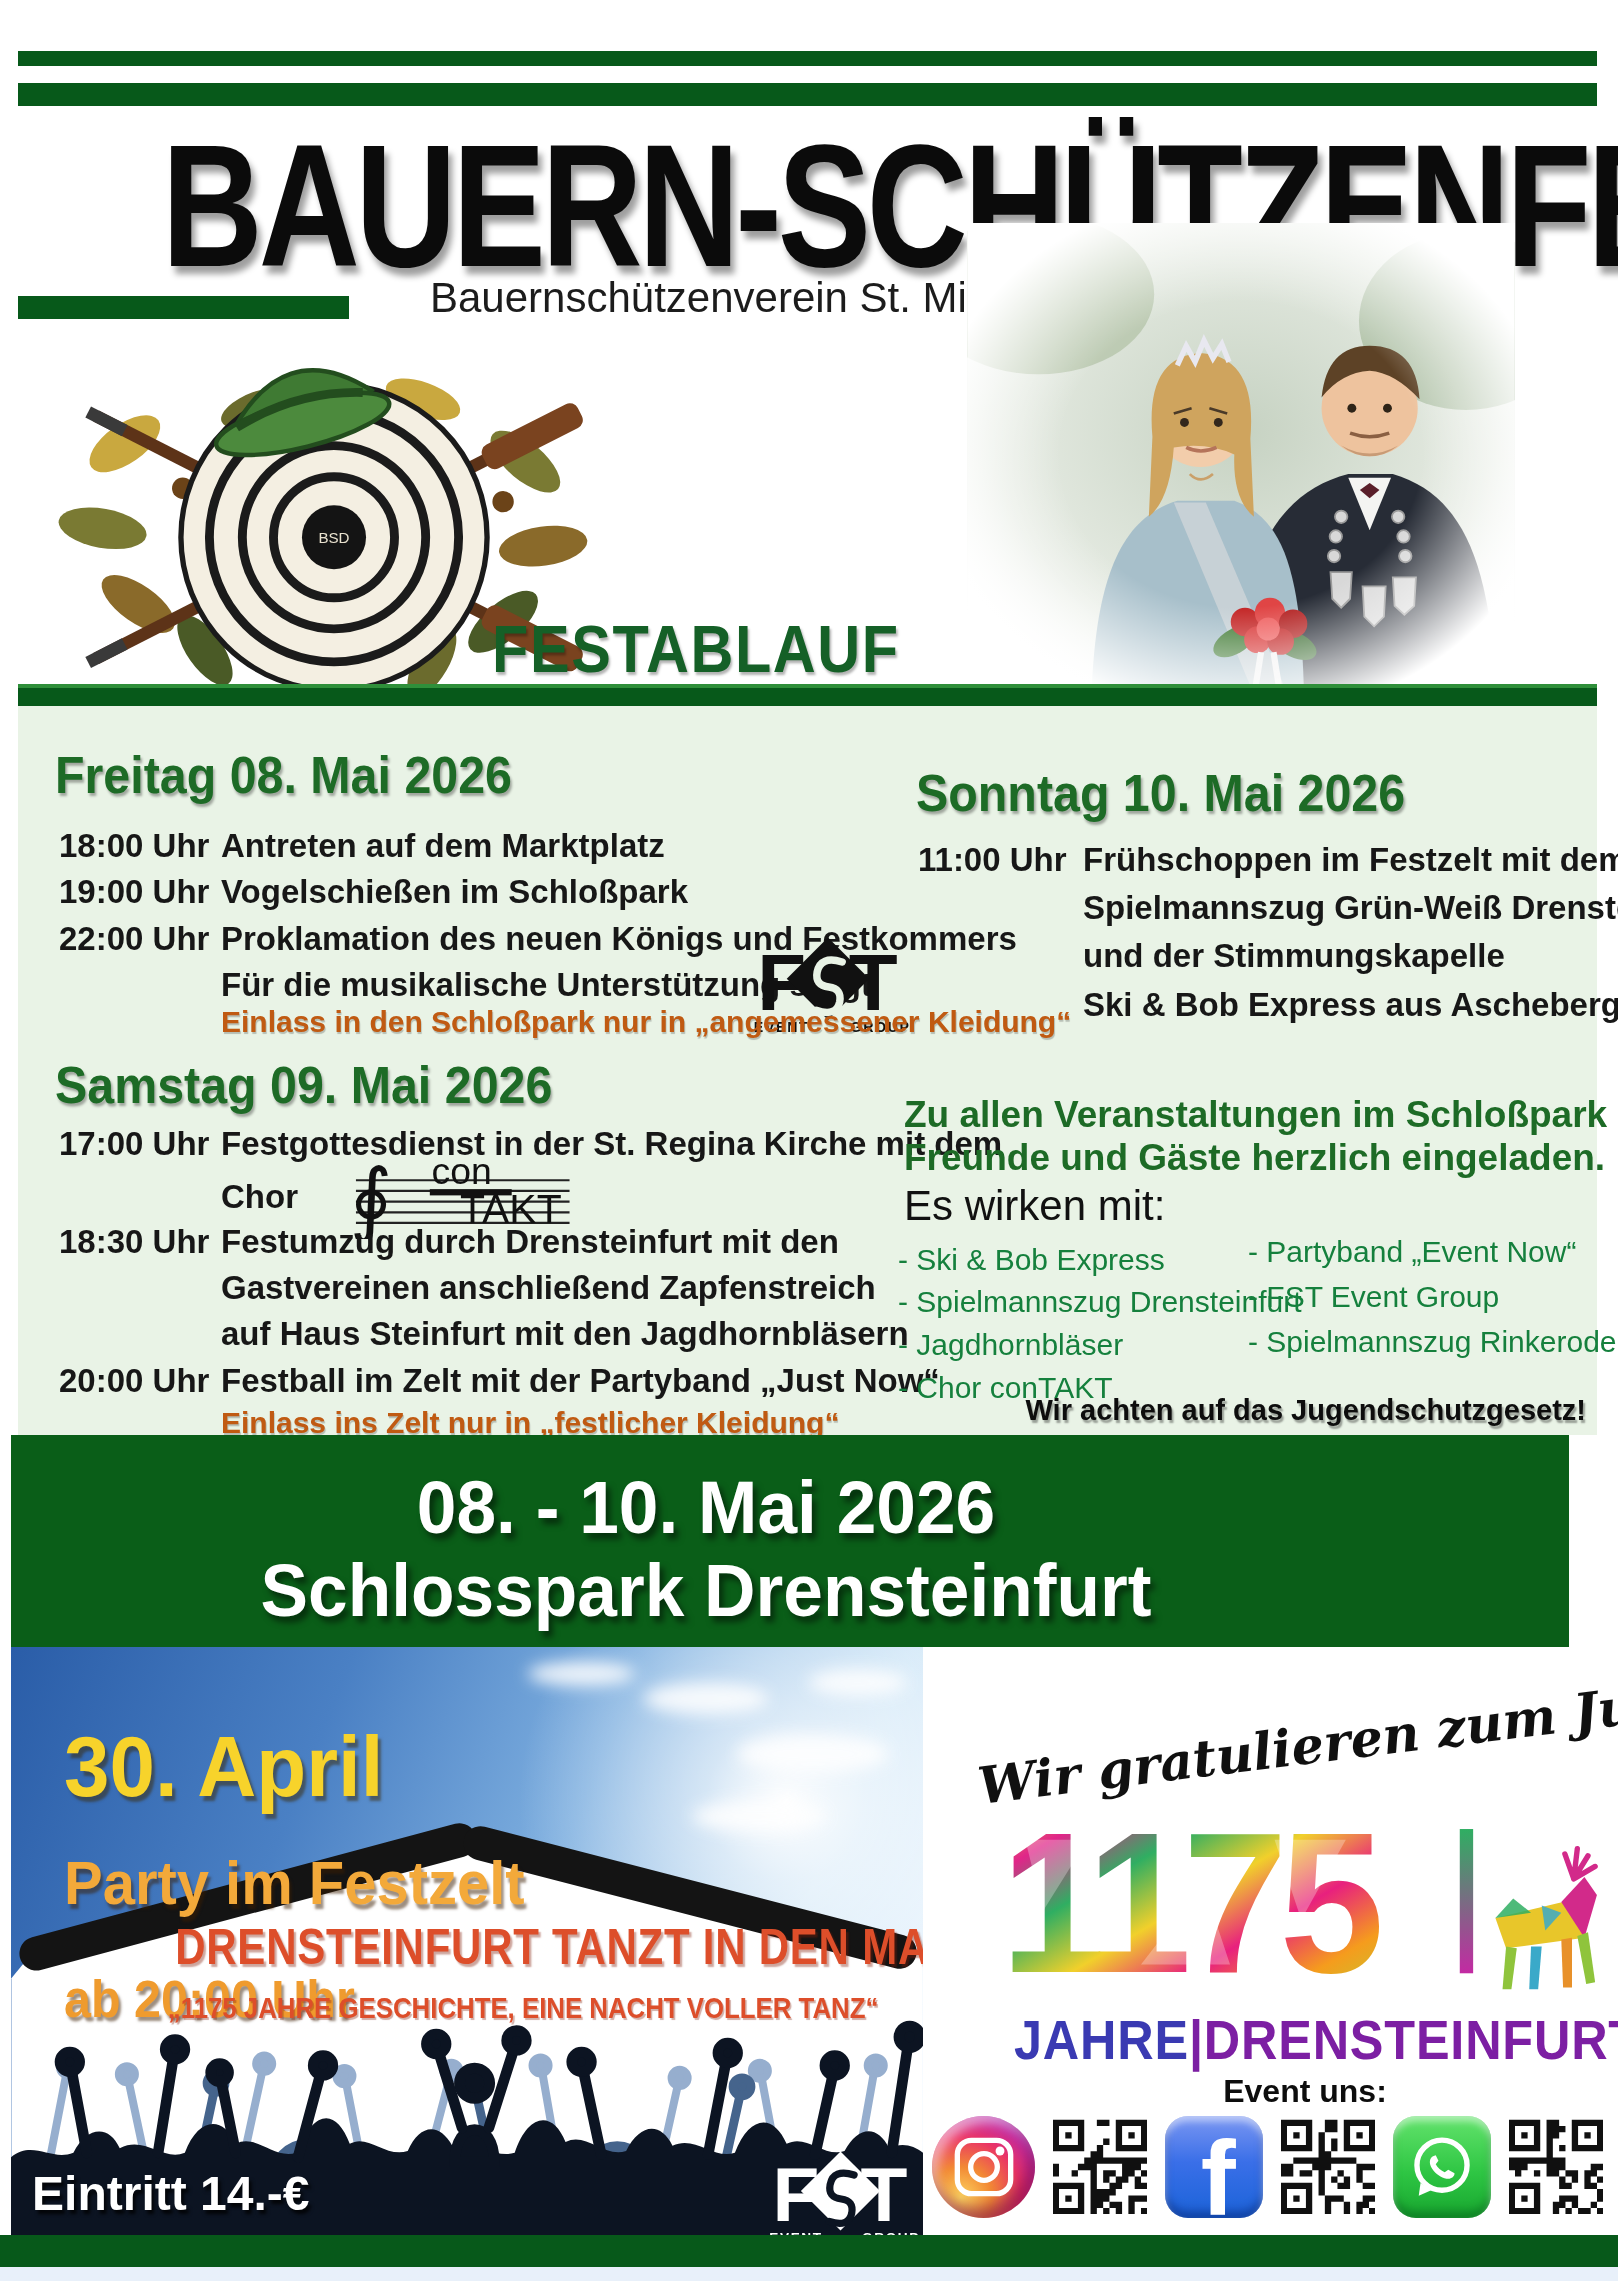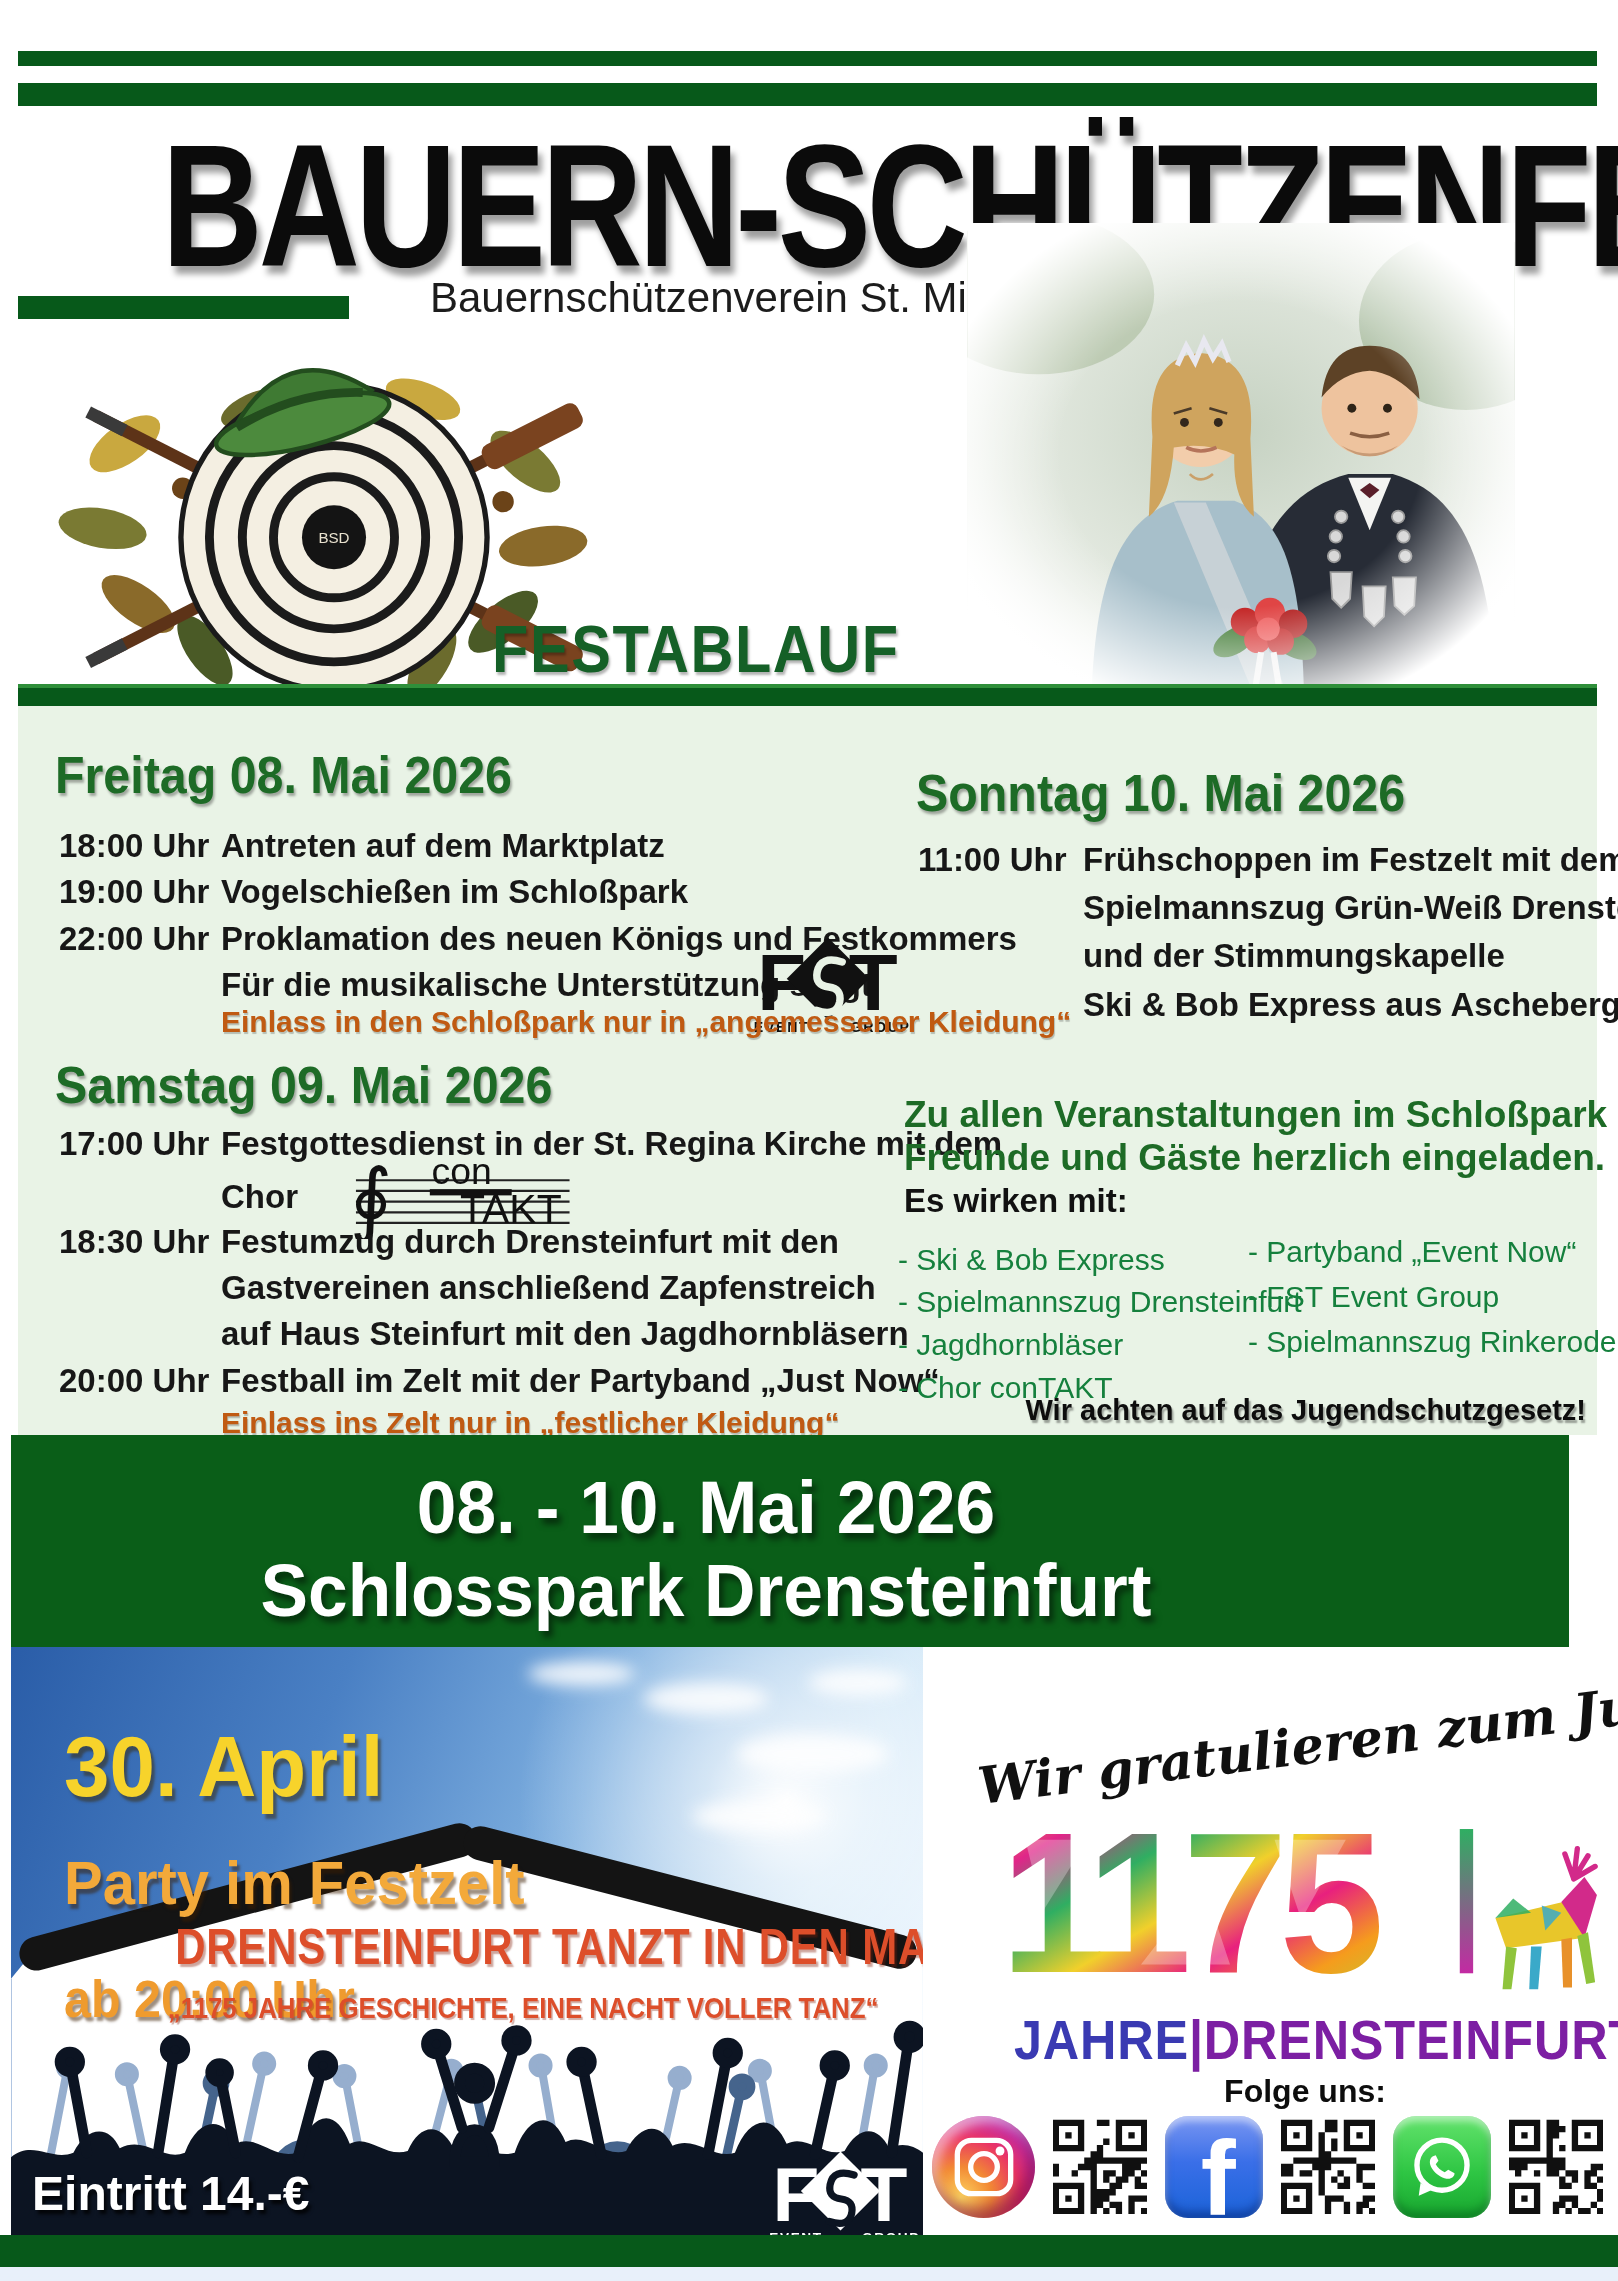--- a/index.html
+++ b/index.html
@@ -23,21 +23,21 @@
   
   .mint{left:18px;top:706px;width:1579px;height:729px;background:#e9f3e6;}
   .divider{left:18px;top:684px;width:1579px;height:23px;
       background:linear-gradient(#2f8f3a 0 4.5px,#07591a 4.5px 100%);}
   .day-heading{font-size:52px;font-weight:bold;color:#1d6b26;transform:scaleX(.93);
       transform-origin:left top;text-shadow:1.8px 2.7px 2.7px rgba(0,0,0,.32);white-space:nowrap;}
   .sched{font-size:33px;font-weight:bold;color:#171717;white-space:nowrap;}
   .notice{font-size:30px;font-weight:bold;color:#c05a12;white-space:nowrap;
       text-shadow:0.9px 1.8px 0.9px rgba(0,0,0,.22);}
   .inv-line{font-size:37px;font-weight:bold;color:#1d6b26;white-space:nowrap;}
-  .wirken-h{font-size:33px;font-weight:bold;color:#111;}
+  .wirken-h{font-size:42px;font-weight:normal;color:#111;}
   .wirken-item{font-size:30px;font-weight:normal;color:#15803d;white-space:nowrap;margin-top:20px;}
   .youth{font-size:29px;font-weight:bold;color:#0d0d0d;text-shadow:1.8px 2.7px 1.8px rgba(0,0,0,.35);}
   
   .banner{left:10.7px;top:1435px;width:1558px;height:212px;background:#0a5e18;}
   .banner-line{width:1390px;text-align:center;color:#fff;font-weight:bold;font-size:75px;
       transform:scaleX(.95);transform-origin:center top;text-shadow:4.5px 6.2px 6.2px rgba(0,0,0,.5);
       white-space:nowrap;}
   
   .skyblock{left:10.7px;top:1647px;width:912px;height:595px;overflow:hidden;
       background:linear-gradient(112deg,#2a5da8 0%,#4a80c4 30%,#7fb0e0 55%,#cfe6f7 78%,#eef7ff 95%);}
@@ -427,21 +427,21 @@
       <polygon points="640,138 650,192 660,190 652,134" fill="#8fc43c"></polygon>
       <polygon points="548,118 568,96 588,112" fill="#2fae62" opacity=".85"></polygon>
       <polygon points="600,104 622,112 604,132" fill="#3aa9c9" opacity=".85"></polygon>
     </g>
   </svg>
 
   <div class="abs jahre-line">
     <span class="jahre-blue">JAHRE</span><span class="jahre-purple">|</span><span class="jahre-purple">DRENSTEINFURT</span>
   </div>
 
-  <div class="abs folge">Folge uns:</div>
+  <div class="abs folge">Event uns:</div>
 
   <div class="abs icons-row">
     <div class="icon-insta">
       <svg width="64" height="64" viewBox="0 0 72 72">
         <rect x="6" y="6" width="60" height="60" rx="16" fill="none" stroke="#fff" stroke-width="6"></rect>
         <circle cx="36" cy="36" r="15" fill="none" stroke="#fff" stroke-width="6"></circle>
         <circle cx="54" cy="18" r="5" fill="#fff"></circle>
       </svg>
     </div>
     <svg class="qr" viewBox="0 0 100 100">

